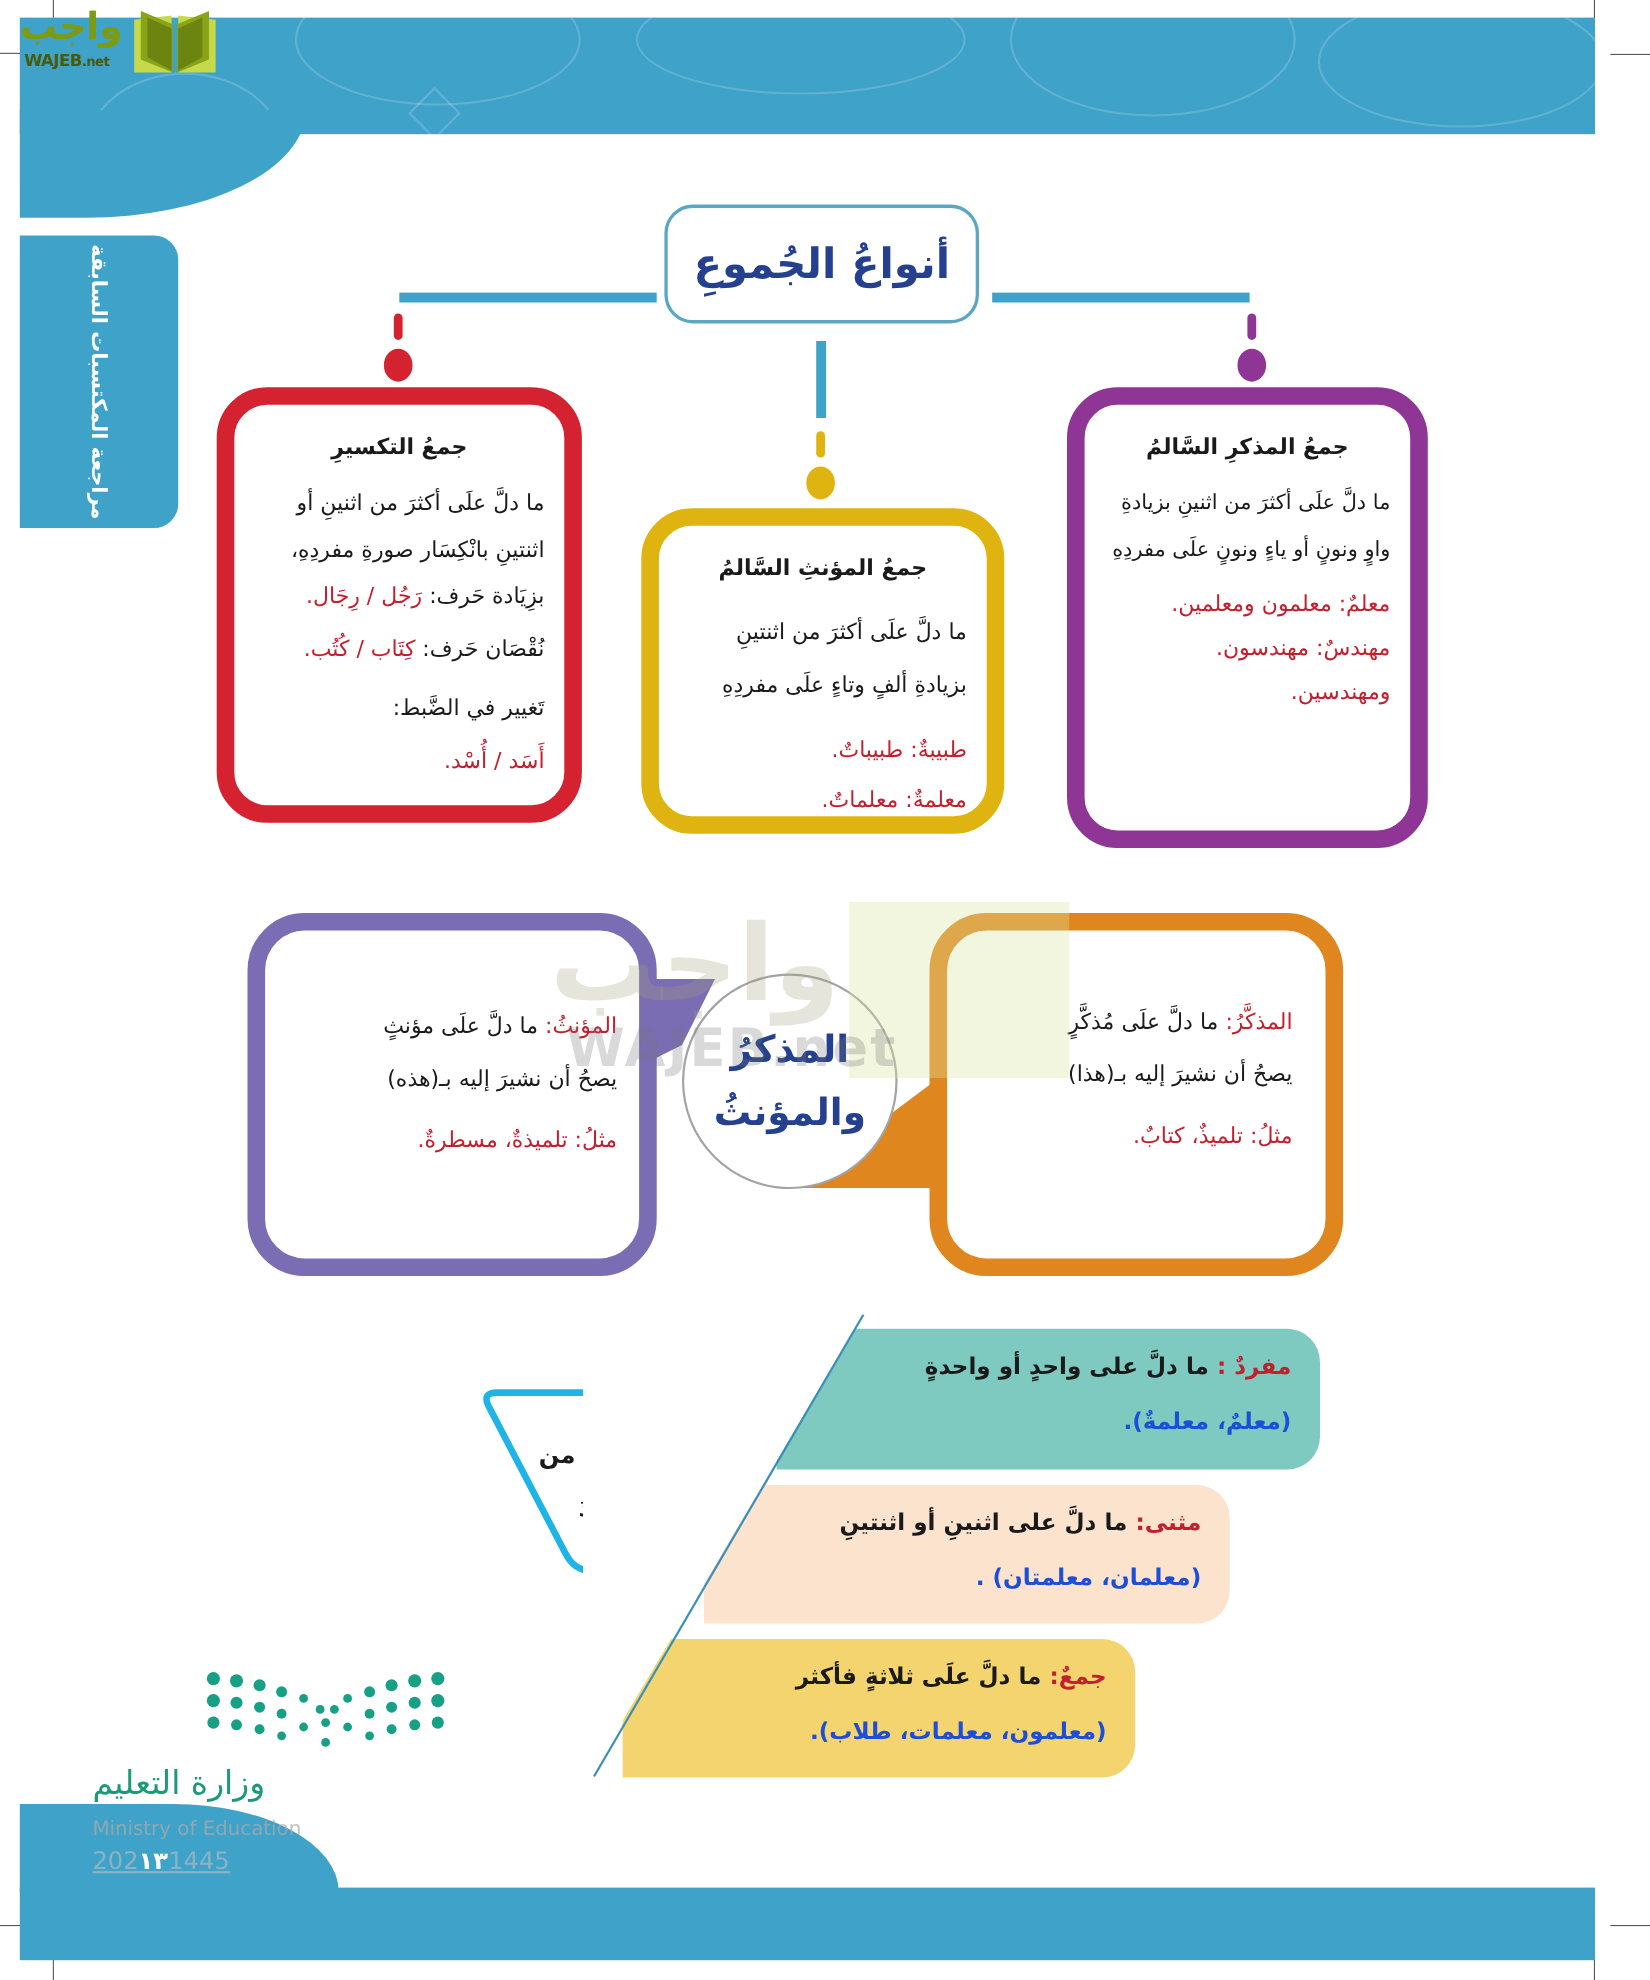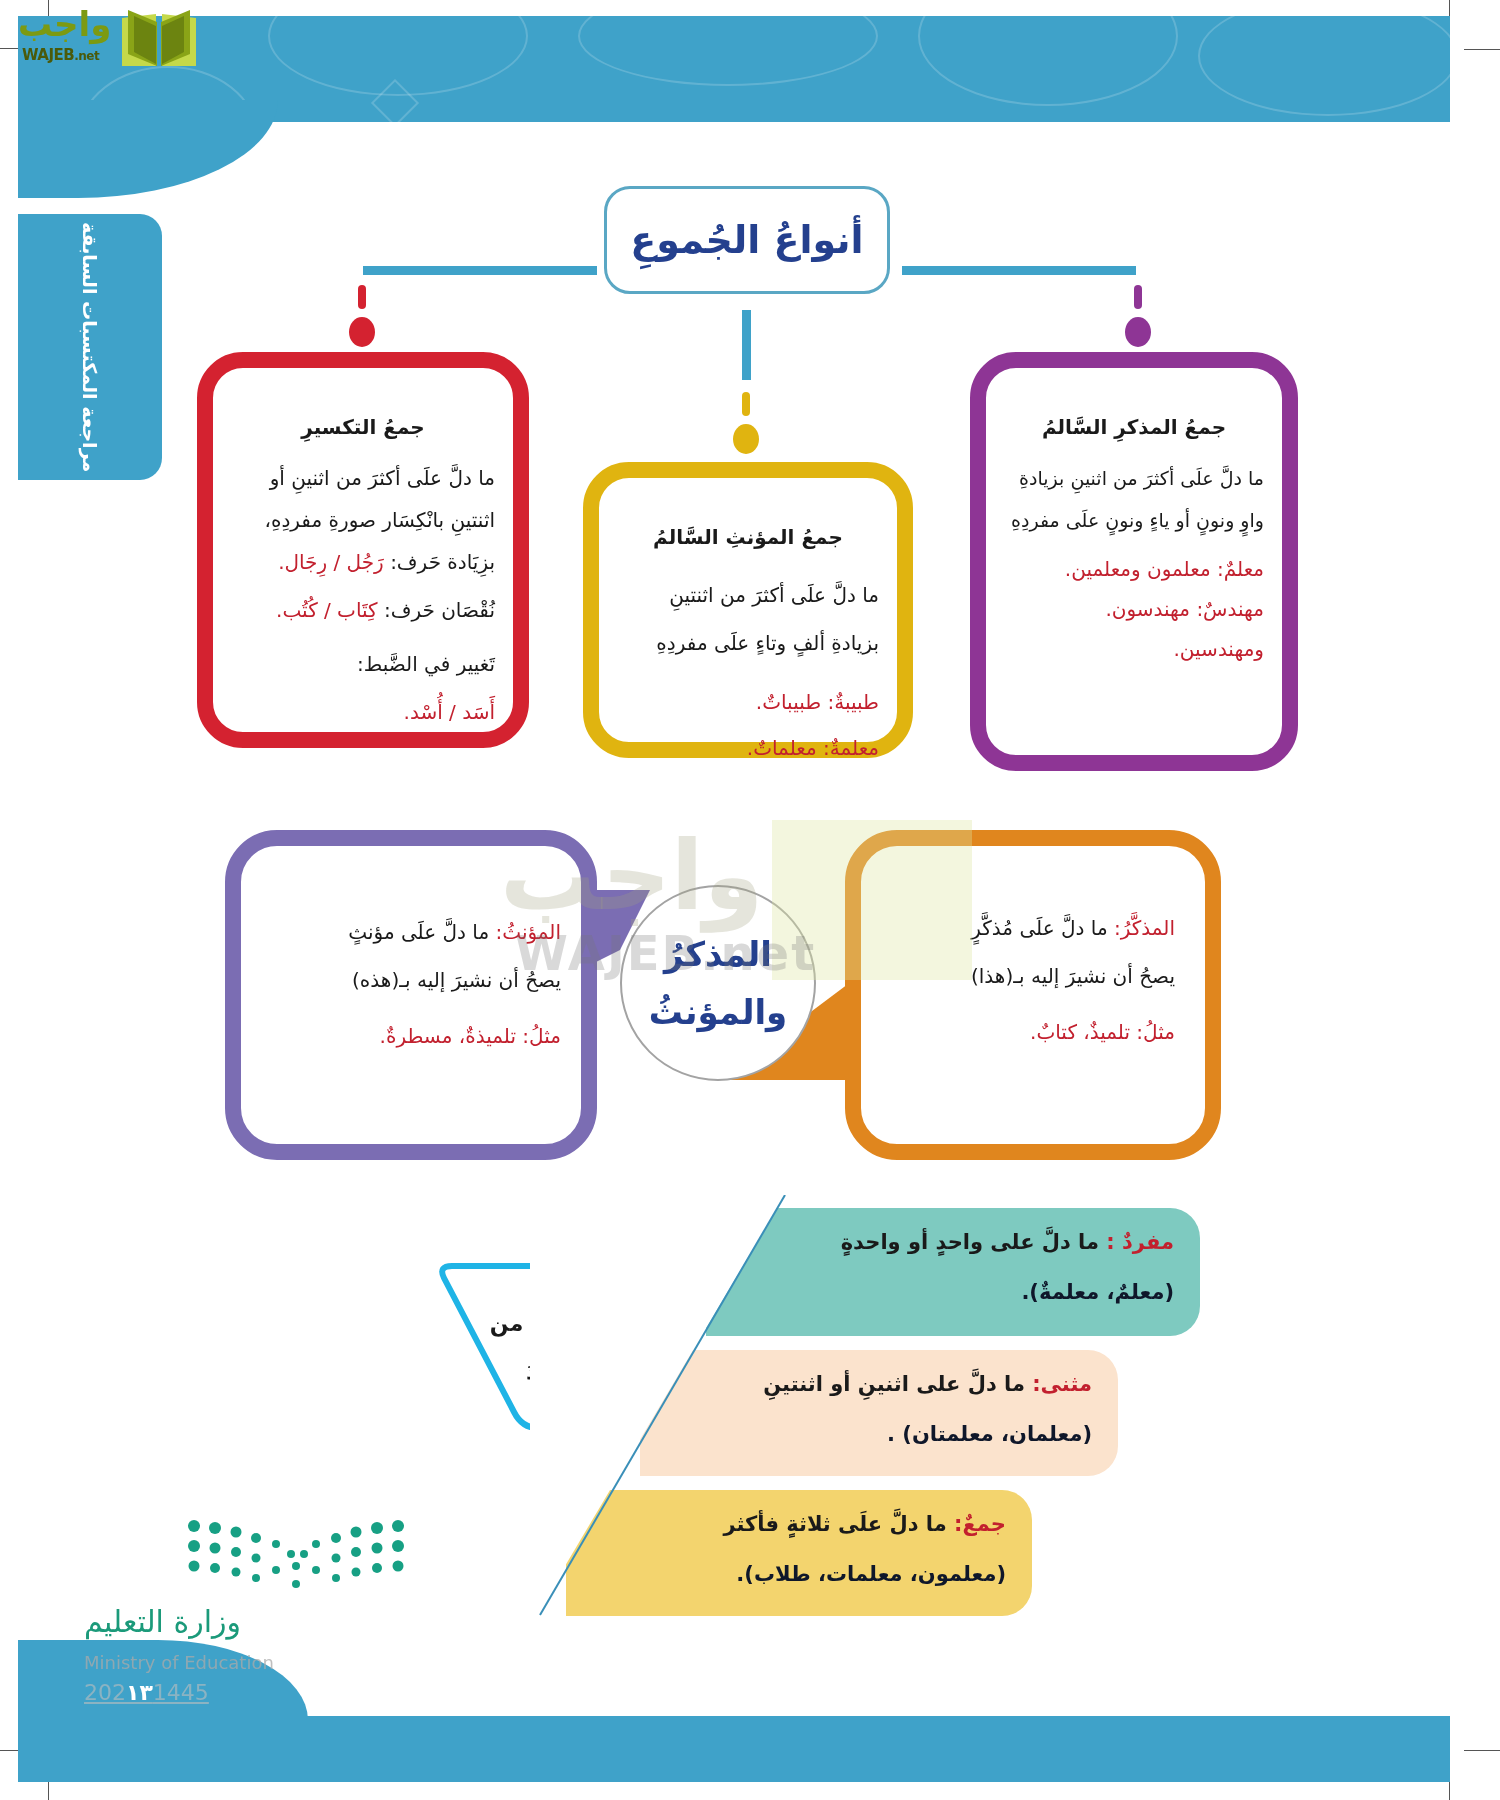--- a/index.html
+++ b/index.html
@@ -35,41 +35,41 @@
   .hline { position: absolute; height: 9px; background: #3fa2c9; }
   .vline { position: absolute; width: 9px; background: #3fa2c9; }
 
   .dot-drop { position: absolute; width: 26px; }
   .dot-drop .stem { position: absolute; left: 9px; top: 0; width: 8px; height: 24px; border-radius: 4px; }
   .dot-drop .ball { position: absolute; left: 0; top: 32px; width: 26px; height: 30px; border-radius: 50%; }
 
   
   .card { position: absolute; background: #fff; border-style: solid; border-radius: 46px; direction: rtl; text-align: right; }
   .card-inner { position: absolute; inset: 0; padding: 20px 18px; }
-  .card-title { font: bold 20px "DejaVu Sans", sans-serif; text-align: center; margin-bottom: 18px; margin-top: 21px; }
+  .card-title { font: bold 20px "DejaVu Sans", sans-serif; text-align: center; margin-bottom: 18px; }
   .card-line { font: 20px "DejaVu Sans", sans-serif; line-height: 42px; white-space: nowrap; }
   .red { color: #c2202e; }
   .b { font-weight: normal; }
 
   
   .circle { left: 620px; top: 885px; width: 196px; height: 196px; border: 2px solid #a3a3a3; border-radius: 50%; background: #fff; display: flex; flex-direction: column; align-items: center; justify-content: center; }
   .circle span { font: bold 34px "DejaVu Sans", sans-serif; color: #24408e; direction: rtl; line-height: 58px; }
 
   
   .wm { position: absolute; left: 500px; top: 820px; font: bold 96px "DejaVu Sans", sans-serif; color: rgba(160,160,130,0.28); direction: rtl; }
   .wm-en { position: absolute; left: 515px; top: 925px; font: bold 48px "DejaVu Sans", sans-serif; color: rgba(120,120,120,0.28); letter-spacing: 2px; }
   .wm-book { position: absolute; left: 772px; top: 820px; width: 200px; height: 160px; background: rgba(220,230,160,0.35); }
 
   
   .trap-outline { left: 434px; top: 1262px; width: 270px; height: 170px; }
   .trap-text { position: absolute; left: 470px; top: 1300px; width: 220px; text-align: center; direction: rtl; font: bold 22px "DejaVu Sans", sans-serif; line-height: 48px; }
 
   .band { position: absolute; direction: rtl; text-align: right; border-radius: 0 30px 30px 0; padding: 14px 26px 0 0; }
   .band .l1 { font: bold 21px "DejaVu Sans", sans-serif; line-height: 40px; white-space: nowrap; }
-  .band .l2 { font: bold 21px "DejaVu Sans", sans-serif; line-height: 60px; white-space: nowrap; color: #0f172a; }
+  .band .l2 { font: bold 21px "DejaVu Sans", sans-serif; line-height: 60px; white-space: nowrap; color: #1d4ed8; }
 
   
   .moe-dots { left: 186px; top: 1516px; width: 220px; height: 80px; }
   .moe-ar { left: 84px; top: 1604px; font: 30px "DejaVu Sans", sans-serif; color: #1b9a7a; direction: rtl; letter-spacing: 1px; }
   .moe-en { left: 84px; top: 1652px; font: 18px "DejaVu Sans", sans-serif; color: rgba(170,170,170,0.75); }
   .moe-year { left: 84px; top: 1680px; font: 22px "DejaVu Sans", sans-serif; color: rgba(190,190,190,0.6); text-decoration: underline; }
   .moe-year b { color: #fff; font-weight: bold; }
 
   
   .footer-curve { left: 18px; top: 1640px; width: 290px; height: 80px; background: #3fa2c9; border-top-right-radius: 150px 80px; }

